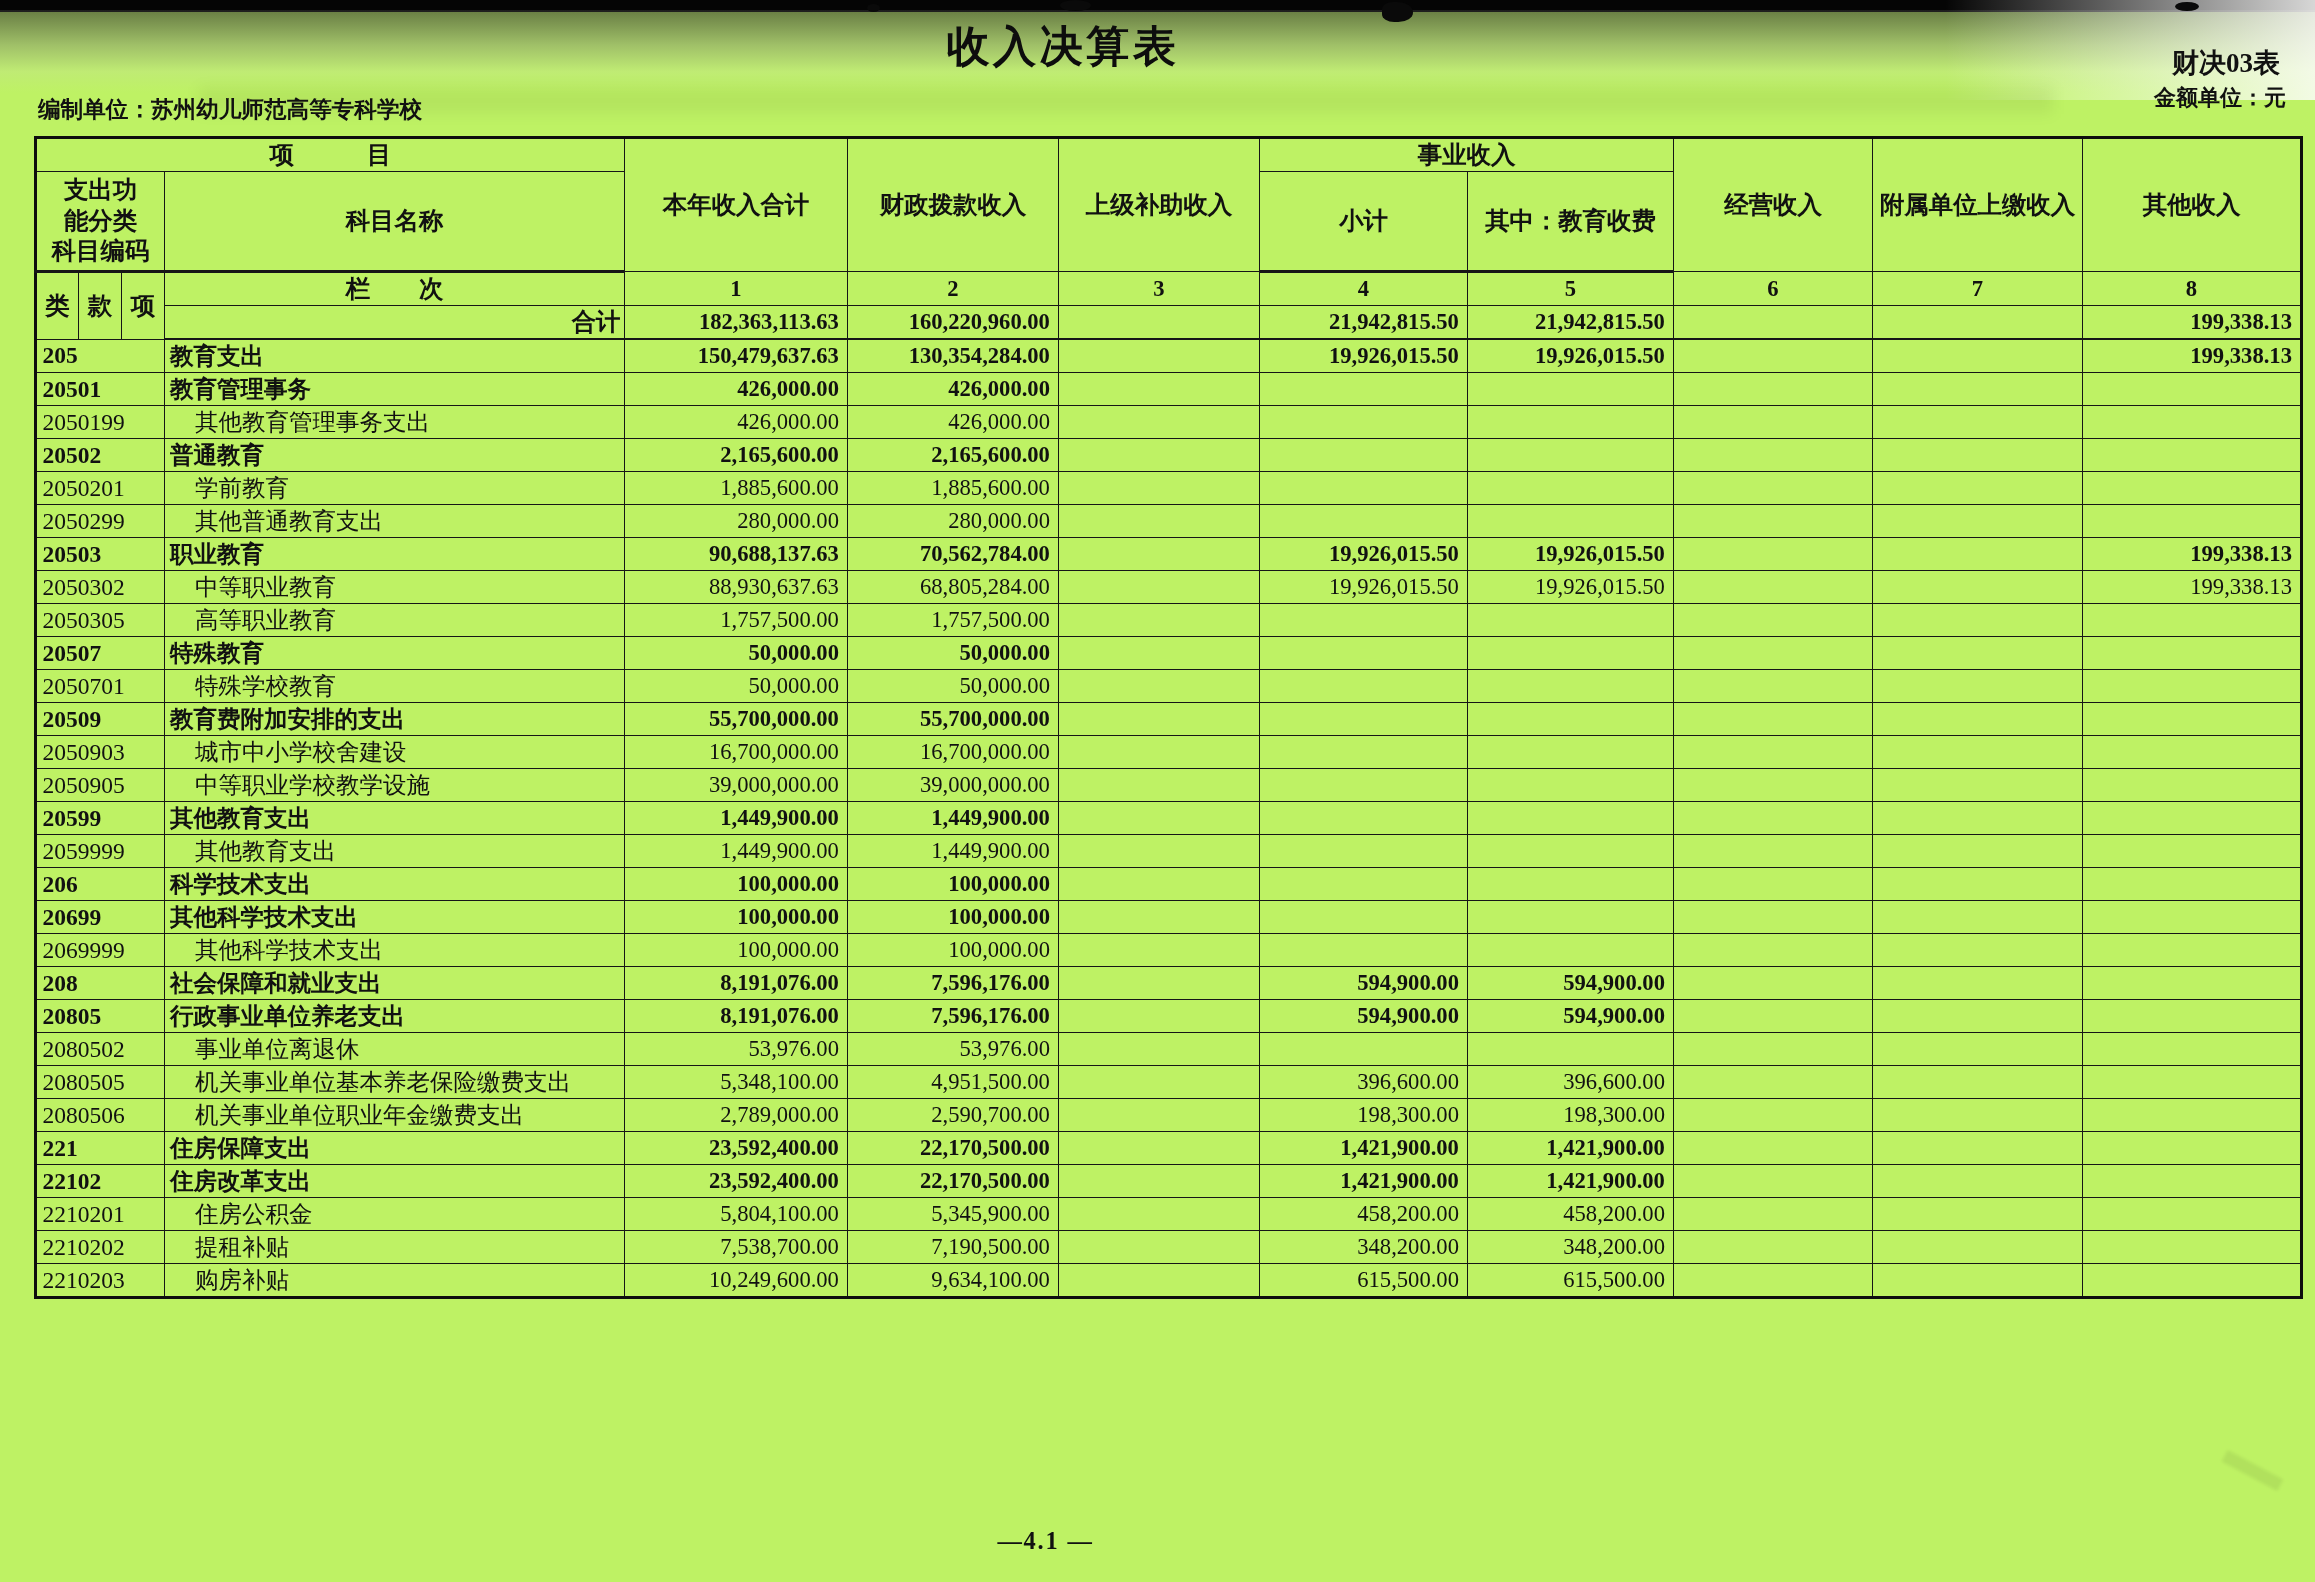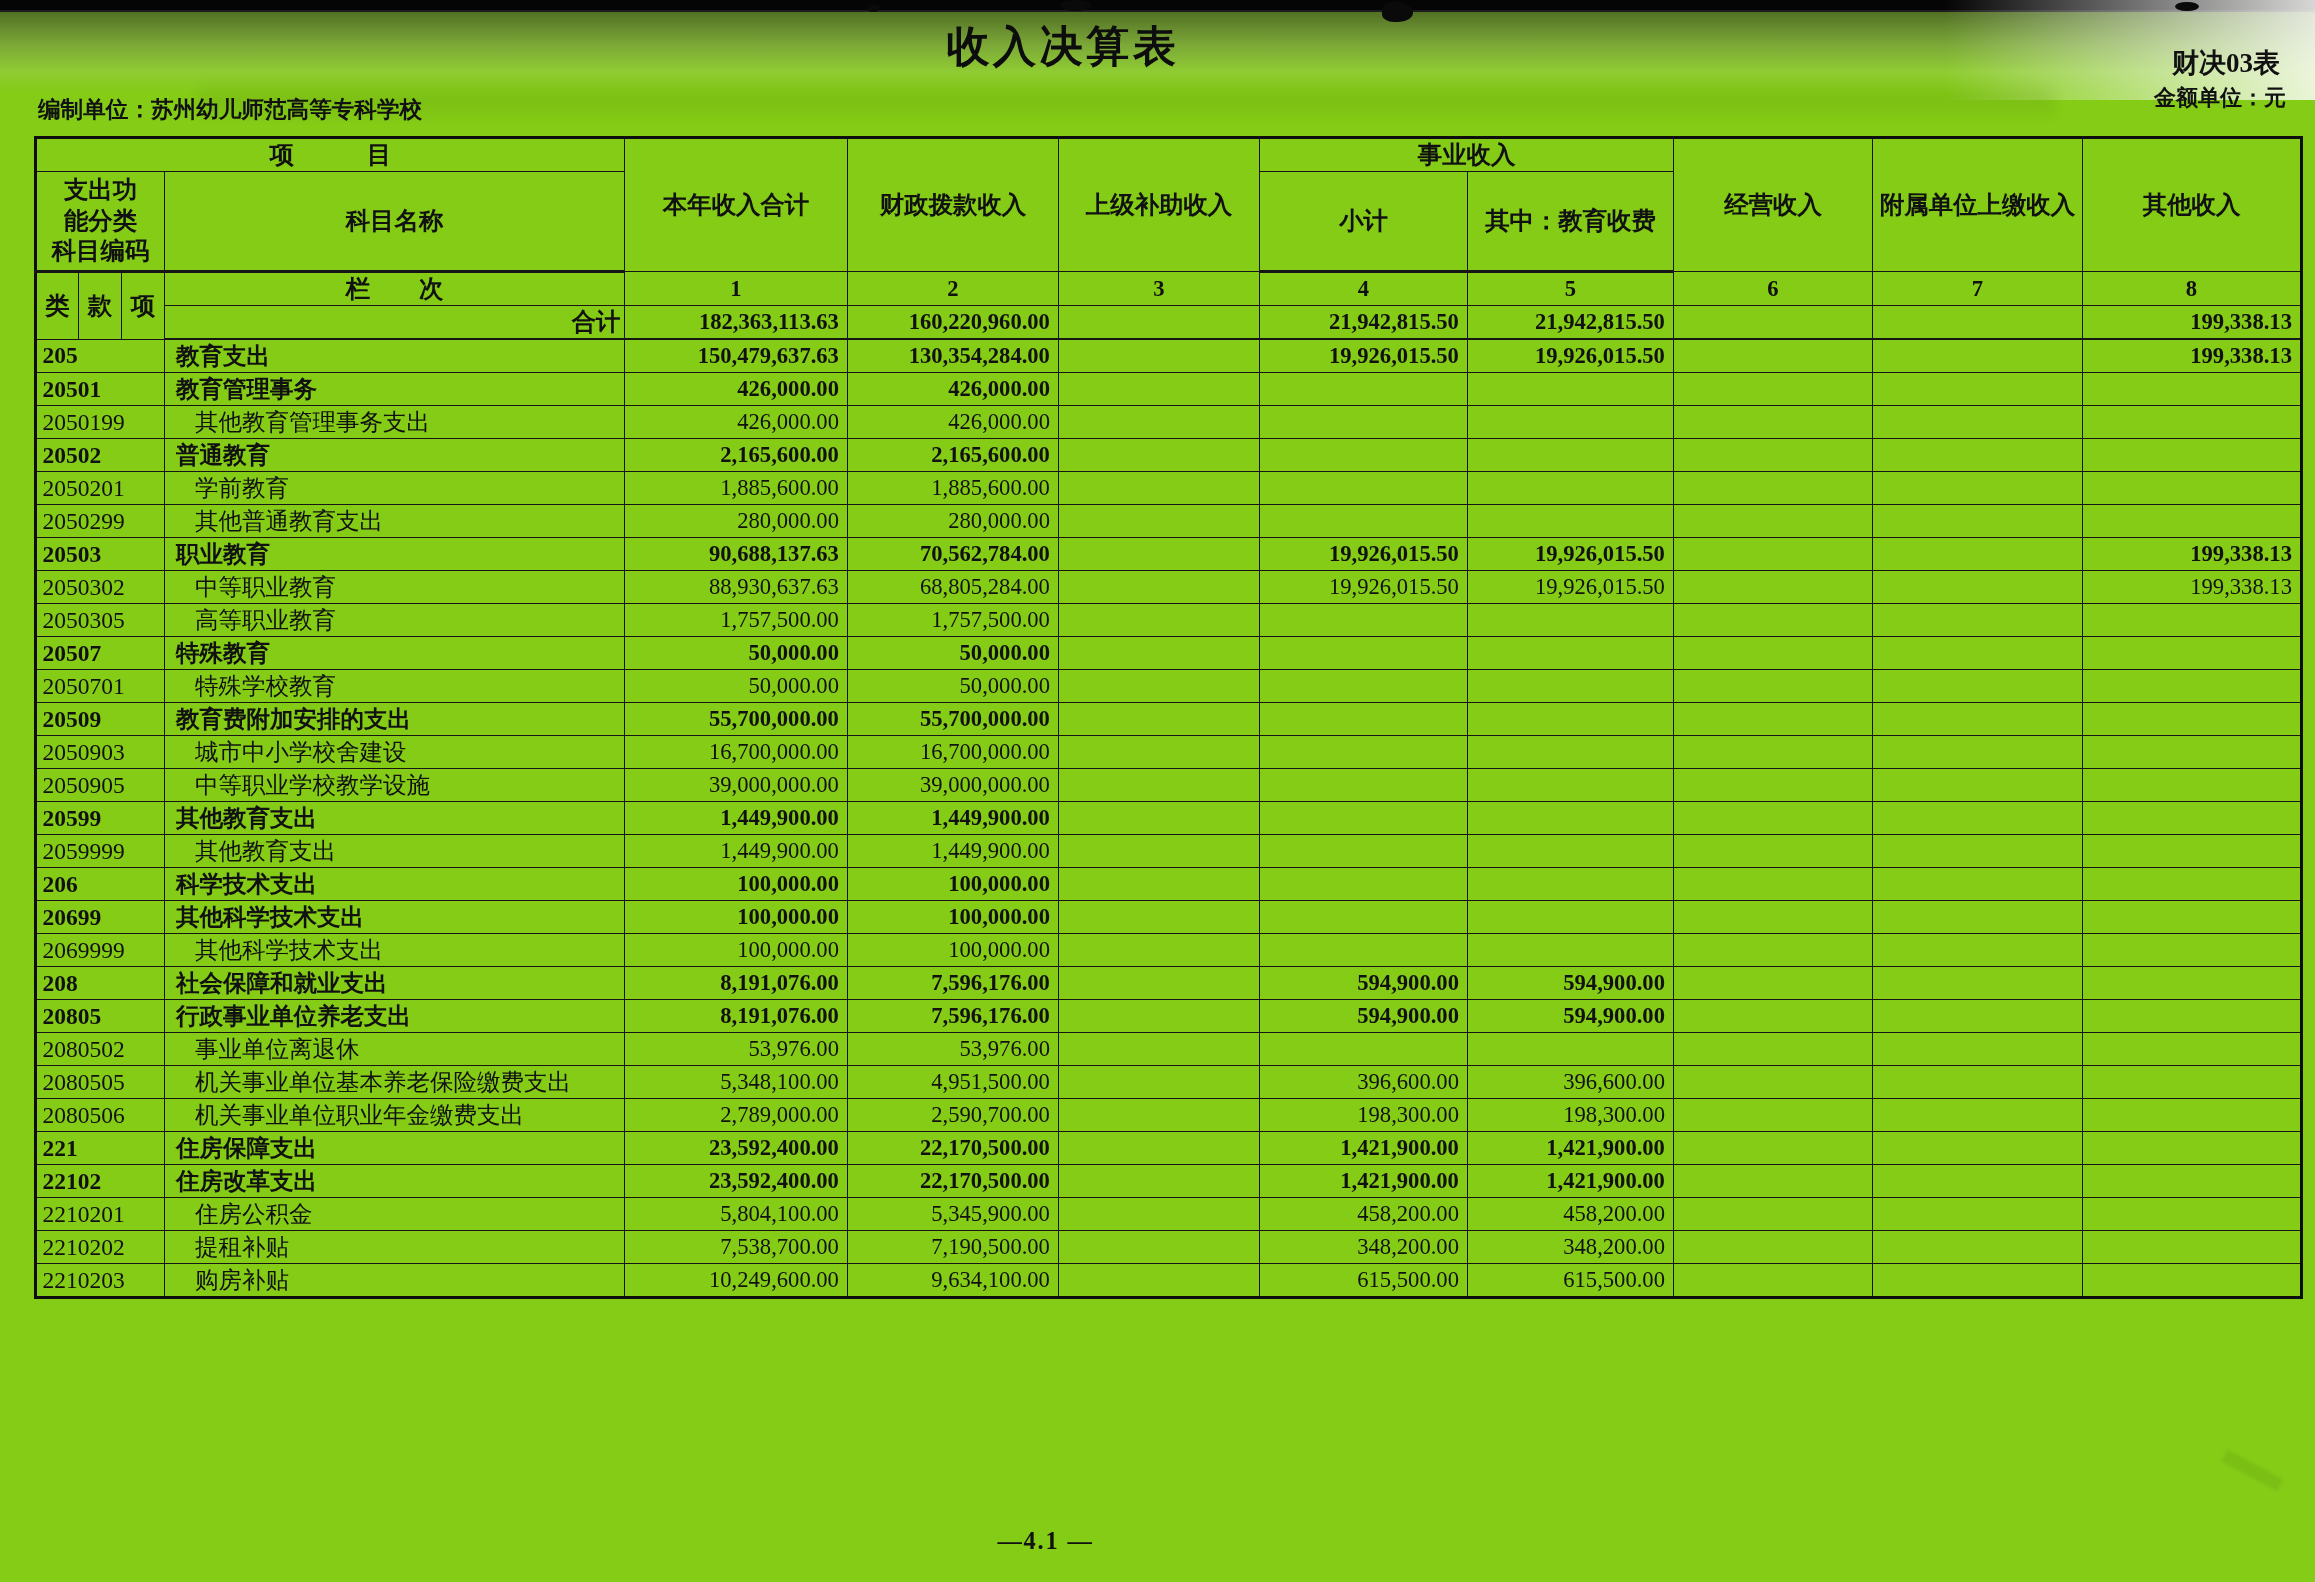--- a/index.html
+++ b/index.html
@@ -1,16 +1,16 @@
 <!DOCTYPE html>
 <html style="font-size:14.5px"><head>
 <meta charset="utf-8">
 <style>
   html,body{margin:0;padding:0;background:#777;}
-  .page{position:relative;width:2316px;height:1582px;background:#84cc16;overflow:hidden;
+  .page{position:relative;width:2316px;height:1582px;background:#bef264;overflow:hidden;
         font-family:"Liberation Serif","DejaVu Serif",serif;color:#111;}
   
   .top-strip{position:absolute;top:0;left:0;width:2316px;height:11.8px;background:#050505;}
   .scan-shadow{position:absolute;top:10px;left:0;width:2316px;height:83px;
       background:linear-gradient(180deg,rgba(45,45,45,.60) 0%,rgba(110,110,110,.38) 42%,rgba(200,200,200,.16) 74%,rgba(255,255,255,0) 100%);}
   .scan-shadow-fade{position:absolute;top:0;left:1945px;width:371px;height:100px;
       background:linear-gradient(90deg,rgba(255,255,255,0),rgba(252,252,251,.85));}
   .streak{position:absolute;top:87px;left:199px;width:1854px;height:27px;background:rgba(0,0,0,.05);filter:blur(6.3px);}
   .blob{position:absolute;background:#0a0a0a;border-radius:50%;}
   .smudge{position:absolute;left:2221px;top:1464px;width:63px;height:12.7px;background:rgba(0,0,0,.07);
@@ -34,21 +34,21 @@
   tr.h-row2{height:100px;}
   tr.h-row3{height:31px;}
   tr.h-row4{height:33px;}
   .sheet tbody tr{height:32px;}
   .code-label-cell{white-space:pre-line !important;font-size:22.6px;line-height:1.25;}
   .h-row2 th{border-bottom-width:3.6px;margin-top:16px;}
   .h-row2 .code-label-cell{border-bottom-width:3.6px;}
   tr.h-row4 td{border-bottom-width:2.7px;}
   td.colnum{text-align:center;font-size:22.6px;font-weight:700;}
   td.code-cell{font-size:23.5px;text-align:left;padding-left:5.4px;}
-  td.name-cell{font-size:23.5px;text-align:left;padding-left:11px;}
+  td.name-cell{font-size:23.5px;text-align:left;padding-left:5px;}
   td.name-cell.indent{padding-left:30px;}
   td.val-cell{font-size:22.6px;text-align:right;padding-right:8.1px;}
   tr.bold td{font-weight:700;}
   tr.plain td{font-weight:400;}
   td.total-label{text-align:right;font-size:24.4px;font-weight:700;}
 </style>
 </head>
 <body>
 
 <div class="page">

